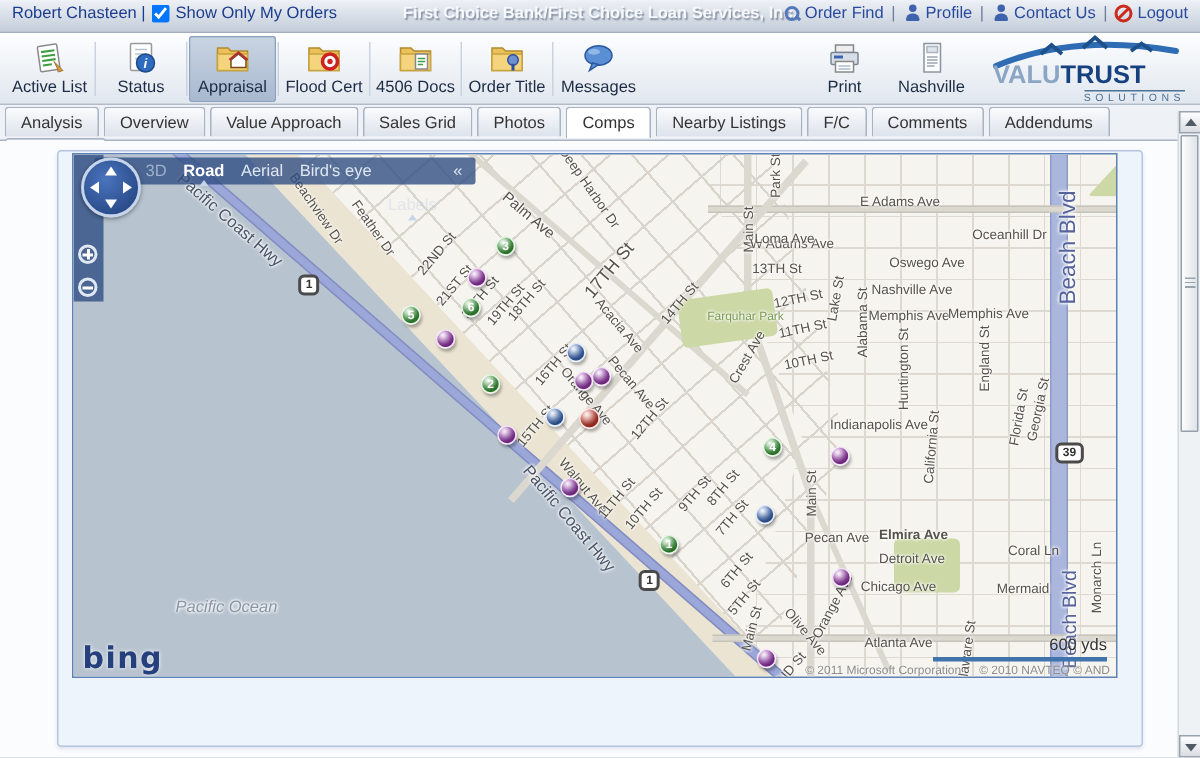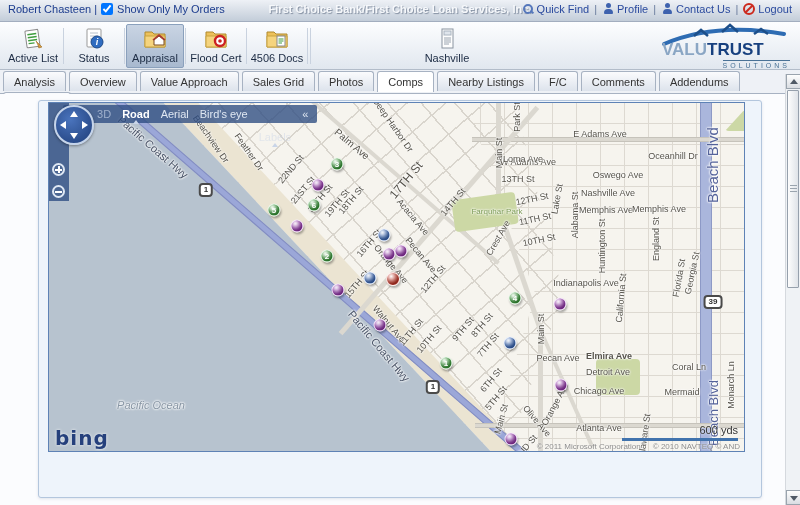--- a/index.html
+++ b/index.html
@@ -178,21 +178,21 @@
 <div id="topbar">
   <div class="topbar-left">
     <span>Robert Chasteen |</span>
     <input type="checkbox" checked="" style="">
     <span>Show Only My Orders</span>
   </div>
   <div id="app-title">First Choice Bank/First Choice Loan Services, Inc.</div>
   <div class="topbar-right">
       <a class="hlink">
         <span class="hico hico-search"></span>
-        <span class="hlbl">Quick Find</span>
+        <span class="hlbl">Order Find</span>
       </a>
       <span class="hsep">|</span>
       <a class="hlink">
         <span class="hico hico-profile"></span>
         <span class="hlbl">Profile</span>
       </a>
       <span class="hsep">|</span>
       <a class="hlink">
         <span class="hico hico-contact"></span>
         <span class="hlbl">Contact Us</span>
@@ -261,22 +261,55 @@
           <svg viewBox="0 0 24 24" width="24" height="24">
             <path d="M2 5h7l2 2h11v13H2z" fill="#edc15a" stroke="#b08a2e"></path>
             <path d="M2 9h20v11H2z" fill="#f5d47e" stroke="#c9a33e"></path>
             <rect x="12" y="9" width="8" height="10" fill="#fff" stroke="#888"></rect>
             <path d="M13.5 12h5M13.5 14h5M13.5 16h3.5" stroke="#3f9e3f" fill="none"></path>
           </svg>
         </span>
         <span class="tblbl">4506 Docs</span>
       </div>
       <div class="tb-sep"></div>
-      <div class="tb-sep"></div>
+      <div class="tb-item">
+        <span class="tbico">
+          <svg viewBox="0 0 24 24" width="24" height="24">
+            <path d="M2 5h7l2 2h11v13H2z" fill="#edc15a" stroke="#b08a2e"></path>
+            <path d="M2 9h20v11H2z" fill="#f5d47e" stroke="#c9a33e"></path>
+            <circle cx="16" cy="13" r="3.5" fill="#6f8fd0" stroke="#2c4f9e"></circle>
+            <rect x="15" y="15.5" width="2" height="4.5" fill="#2c4f9e"></rect>
+          </svg>
+        </span>
+        <span class="tblbl">Order Title</span>
+      </div>
+      <div class="tb-sep"></div>
+      <div class="tb-item">
+        <span class="tbico">
+          <svg viewBox="0 0 24 24" width="24" height="24">
+            <ellipse cx="12" cy="10" rx="9" ry="6.5" fill="#5a8fd6" stroke="#2c5a9e"></ellipse>
+            <path d="M8 15l-2 5 6-4z" fill="#5a8fd6" stroke="#2c5a9e"></path>
+            <ellipse cx="9" cy="7.5" rx="4" ry="2" fill="#9ec0ea" opacity="0.8"></ellipse>
+          </svg>
+        </span>
+        <span class="tblbl">Messages</span>
+      </div>
       <div class="tb-gap"></div>
+      <div class="tb-item">
+        <span class="tbico">
+          <svg viewBox="0 0 24 24" width="24" height="24">
+            <rect x="6" y="3" width="12" height="5" fill="#eee" stroke="#888"></rect>
+            <rect x="3" y="8" width="18" height="8" rx="1" fill="#d7dde6" stroke="#7a8694"></rect>
+            <rect x="5" y="10" width="6" height="2" fill="#3a62b0"></rect>
+            <rect x="6" y="14" width="12" height="7" fill="#fff" stroke="#888"></rect>
+            <path d="M8 17h8M8 19h8" stroke="#aabbcc" fill="none"></path>
+          </svg>
+        </span>
+        <span class="tblbl">Print</span>
+      </div>
       <div class="tb-item">
         <span class="tbico">
           <svg viewBox="0 0 24 24" width="24" height="24">
             <rect x="7" y="2" width="11" height="19" fill="#fdfdfd" stroke="#8a94a0"></rect>
             <rect x="9" y="4" width="7" height="4" fill="#dfe5ec" stroke="#aab4c0"></rect>
             <path d="M9 11h7M9 13h7M9 15h7M9 17h5" stroke="#9aa4b0" fill="none"></path>
           </svg>
         </span>
         <span class="tblbl">Nashville</span>
       </div>

